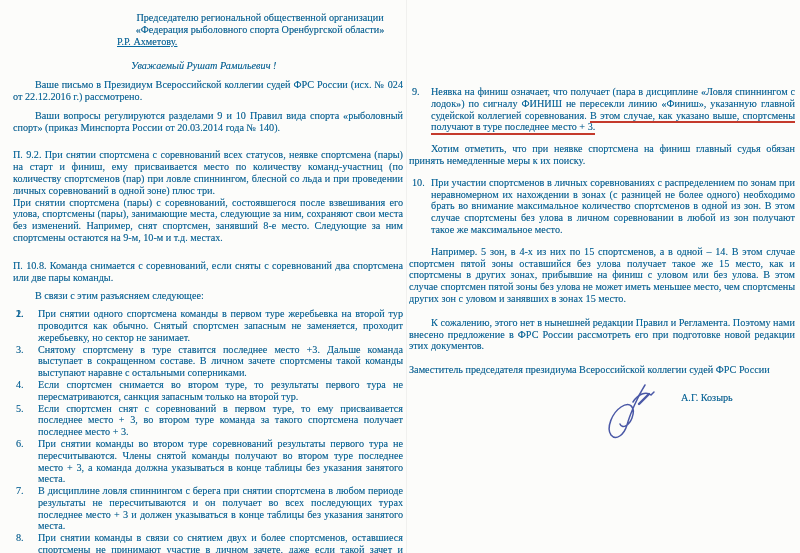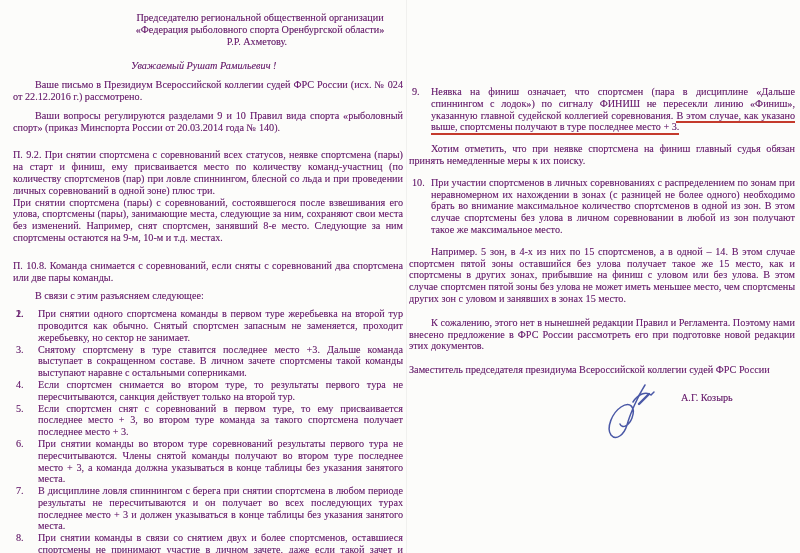--- a/index.html
+++ b/index.html
@@ -3,38 +3,38 @@
 <meta charset="utf-8">
 <style>
   html, body { margin: 0; padding: 0; background: #f4f4f2; }
   .canvas {
     position: relative;
     width: 800px;
     height: 553px;
     overflow: hidden;
     background: #f7f7f5;
     font-family: "Liberation Serif", "DejaVu Serif", serif;
-    color: #701a75;
+    color: #0369a1;
   }
   .page {
     position: absolute;
     top: 0;
     height: 553px;
     box-sizing: border-box;
     background: #fcfcfa;
     font-size: 10.2px;
     line-height: 11.8px;
     text-align: justify;
     text-shadow: 0 0 0.5px rgba(54,54,61,0.45);
   }
   .page-left  { left: 0;     width: 407px; padding: 12px 3px 0 13px; border-right: 1px solid #f0f0ee; }
   .page-right { left: 407px; width: 393px; padding: 86px 5px 0 2px; }
 
   .recipient { width: 286px; margin-left: auto; text-align: center; }
-  .recipient .r3 { text-align: center; padding-right: 6px; }
+  .recipient .r3 { text-align: left; padding-right: 6px; text-decoration: underline; }
 
   .salutation { margin: 13px 0 0 118px; text-align: left; font-style: italic; }
 
   p.para { margin: 7px 0 0 0; text-indent: 22px; }
   p.para.flush { text-indent: 0; }
   p.para.nogap { margin-top: 0; }
   p.para.bgap { margin-top: 16px; }
 
   .list { margin-top: 6px; }
   .li { position: relative; padding-left: 25px; }
@@ -73,31 +73,31 @@
     <p class="para">Ваши вопросы регулируются разделами 9 и 10 Правил вида спорта «рыболовный спорт» (приказ Минспорта России от 20.03.2014 года № 140).</p>
     <p class="para flush bgap">П. 9.2. При снятии спортсмена с соревнований всех статусов, неявке спортсмена (пары) на старт и финиш, ему присваивается место по количеству команд-участниц (по количеству спортсменов (пар) при ловле  спиннингом, блесной со льда и при проведении личных соревнований в одной зоне) плюс три.</p>
     <p class="para flush nogap">При снятии спортсмена (пары) с соревнований, состоявшегося после взвешивания его улова, спортсмены (пары), занимающие места, следующие за ним, сохраняют свои места без изменений. Например, снят спортсмен, занявший 8-е место. Следующие за ним спортсмены остаются на 9-м, 10-м и т.д. местах.</p>
     <p class="para flush bgap">П. 10.8. Команда снимается с соревнований, если сняты с соревнований два спортсмена или две пары команды.</p>
     <p class="para">В связи с этим разъясняем следующее:</p>
 
     <div class="list">
       <div class="li"><span class="num">1.</span></div>
       <div class="li"><span class="num">2.</span><span>При снятии одного спортсмена команды в первом туре жеребьевка на второй тур проводится как обычно. Снятый спортсмен запасным не заменяется, проходит жеребьевку, но сектор не занимает.</span></div>
       <div class="li"><span class="num">3.</span><span>Снятому спортсмену в туре ставится последнее место +3. Дальше команда выступает в сокращенном составе. В личном зачете спортсмены такой команды выступают наравне с остальными соперниками.</span></div>
-      <div class="li"><span class="num">4.</span><span>Если спортсмен снимается во втором туре, то результаты первого тура не пересчитываются, санкция действует только на второй тур.</span></div>
+      <div class="li"><span class="num">4.</span><span>Если спортсмен снимается во втором туре, то результаты первого тура не пересматриваются, санкция запасным только на второй тур.</span></div>
       <div class="li"><span class="num">5.</span><span>Если спортсмен снят с соревнований в первом туре, то ему присваивается  последнее место + 3, во втором туре команда за такого спортсмена получает последнее место + 3.</span></div>
       <div class="li"><span class="num">6.</span><span>При снятии команды во втором туре соревнований результаты первого тура не пересчитываются.  Члены снятой команды получают во втором туре последнее место + 3, а команда должна указываться в конце таблицы без указания занятого места.</span></div>
       <div class="li"><span class="num">7.</span><span>В дисциплине ловля спиннингом с берега при снятии спортсмена в любом периоде результаты не пересчитываются и он получает во всех последующих турах последнее место + 3 и должен указываться в конце таблицы без указания занятого места.</span></div>
       <div class="li"><span class="num">8.</span><span>При снятии команды в связи со снятием двух и более спортсменов, оставшиеся спортсмены не принимают участие в личном зачете, даже если такой зачет и предусмотрен положением о соревновании.</span></div>
     </div>
   </div>
 
   <div class="page page-right">
     <div class="li">
-      <span class="num">9.</span><span><span>Неявка на финиш означает, что спортсмен (пара в дисциплине «Дальше спиннингом с лодок») по сигналу ФИНИШ не пересекли линию «Финиш», указанную главной судейской коллегией соревнования. </span><span class="red-underline">В этом случае, как указано выше, спортсмены получают в туре последнее место + 3.</span></span>
+      <span class="num">9.</span><span><span>Неявка на финиш означает, что получает (пара в дисциплине «Ловля спиннингом с лодок») по сигналу ФИНИШ не пересекли линию «Финиш», указанную главной судейской коллегией соревнования. </span><span class="red-underline">В этом случае, как указано выше, спортсмены получают в туре последнее место + 3.</span></span>
     </div>
 
     <p class="para">Хотим отметить, что при неявке спортсмена на финиш главный судья обязан принять немедленные меры к их поиску.</p>
 
     <div class="li gap">
       <span class="num">10.</span><span>При участии спортсменов в личных соревнованиях с распределением по зонам при неравномерном их нахождении в зонах (с разницей не более одного) необходимо брать во внимание максимальное  количество спортсменов в одной из зон. В этом случае спортсмены без улова в личном соревновании в любой из зон получают такое же максимальное место.</span>
     </div>
 
     <p class="para">Например. 5 зон, в 4-х из них по 15 спортсменов, а в одной – 14. В этом случае спортсмен пятой зоны оставшийся без улова получает такое же 15 место, как и спортсмены в других зонах, прибывшие на финиш  с уловом или без улова. В этом случае спортсмен пятой зоны без улова не может иметь меньшее место, чем спортсмены других зон с уловом и занявших в зонах 15 место.</p>
     <p class="para bgap">К сожалению, этого нет в нынешней редакции Правил и Регламента. Поэтому нами внесено предложение в ФРС России рассмотреть его при подготовке новой редакции этих документов.</p>

